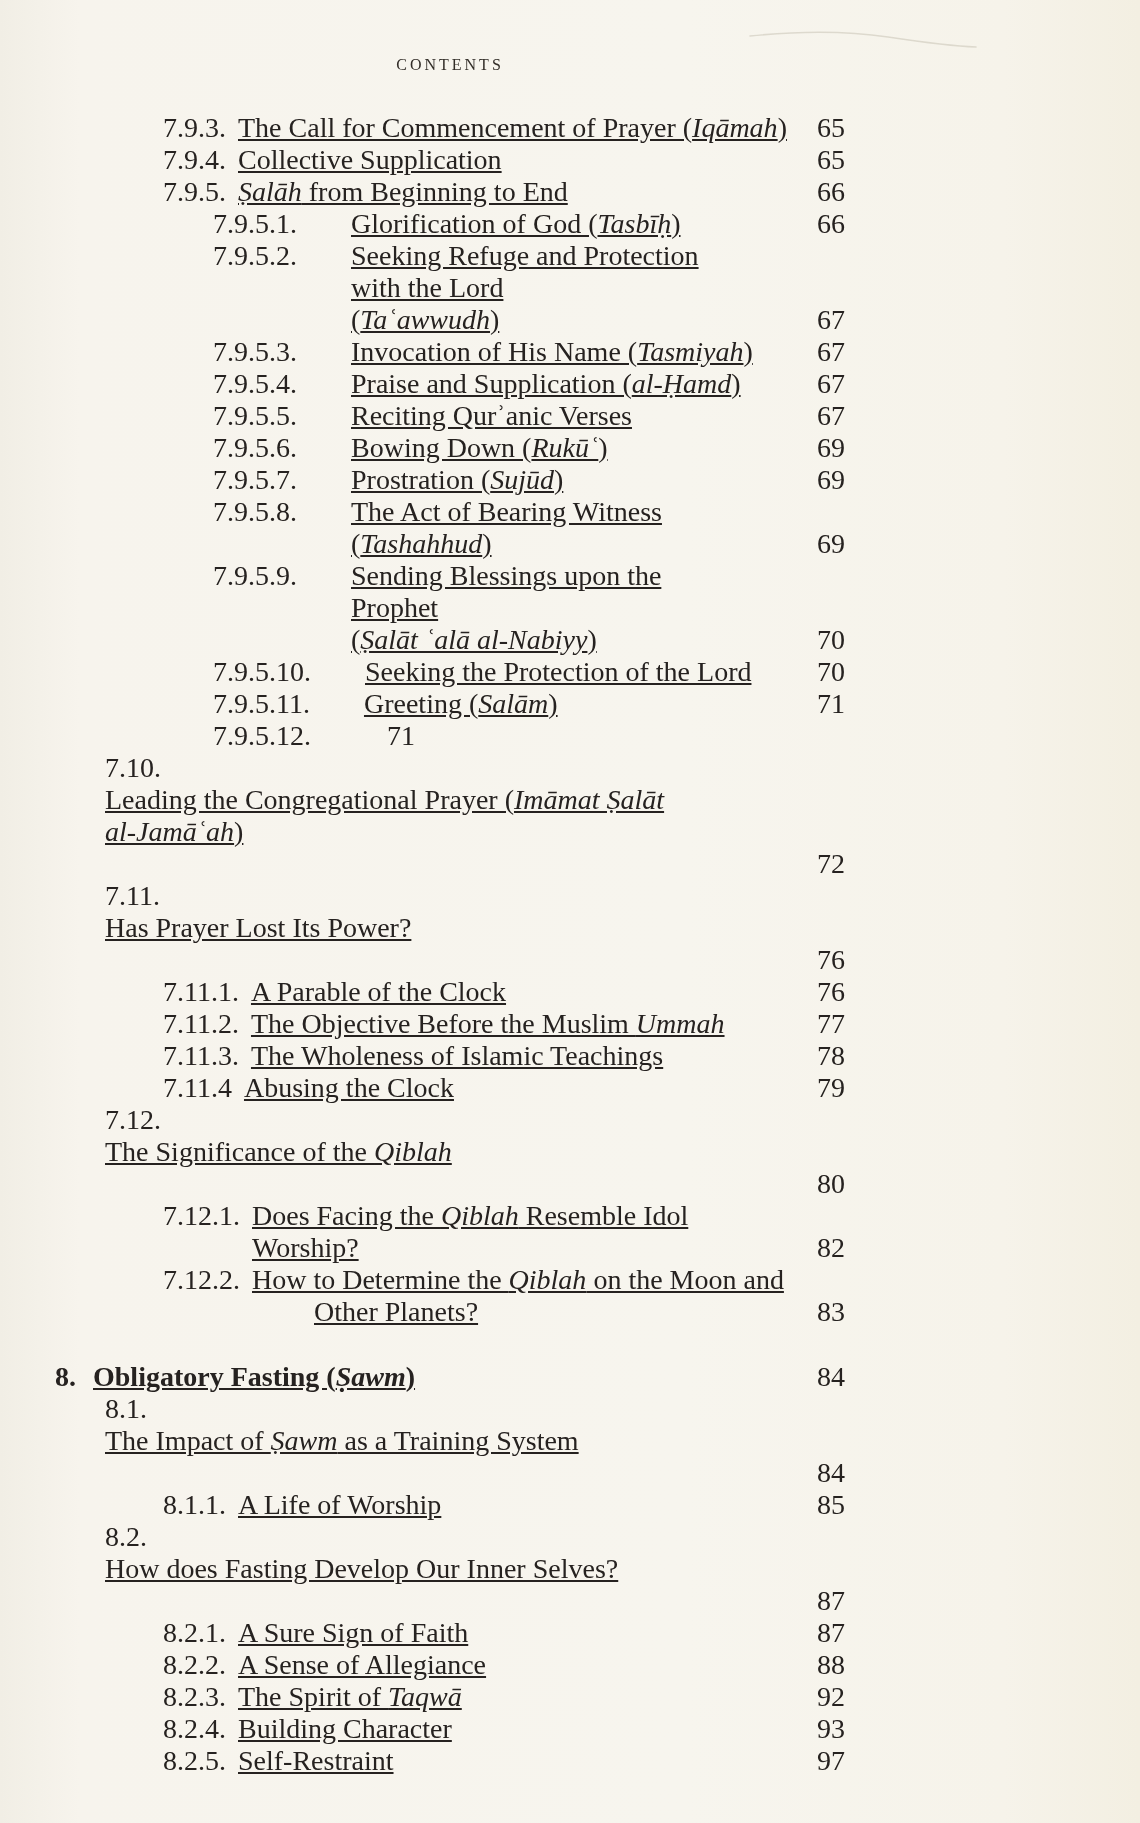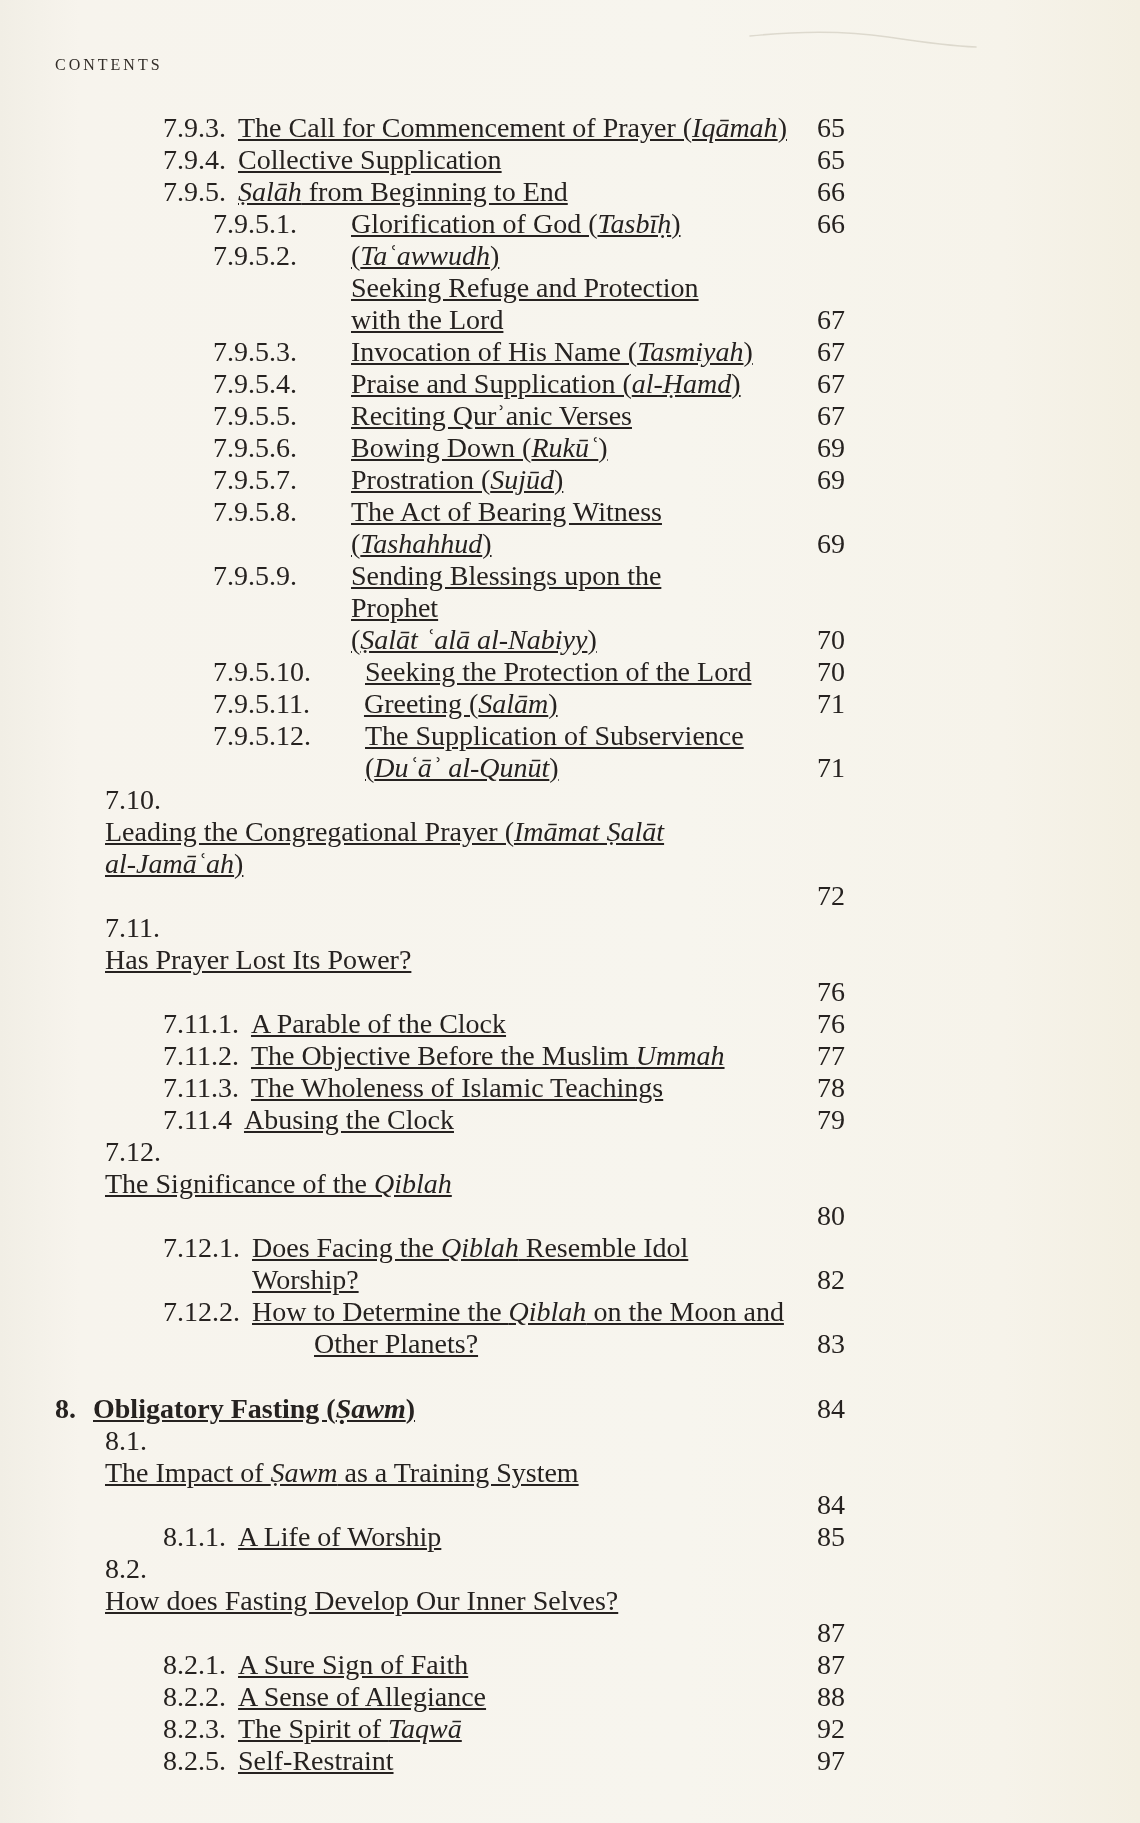--- a/index.html
+++ b/index.html
@@ -11,21 +11,21 @@
     font-family:"Liberation Serif","DejaVu Serif",serif;
     color:#262220;
     overflow:hidden;
     box-sizing:border-box;
     padding-top:56px;
   }
   .scan-artifact{position:absolute;left:748px;top:26px;width:230px;height:26px;opacity:.55;}
   .content{width:790px;margin:0 0 0 55px;}
   .header{
     font-size:16px;font-weight:normal;letter-spacing:3px;
-    text-align:left;margin:0 0 38px 0;color:#322d28;
+    text-align:center;margin:0 0 38px 0;color:#322d28;
   }
   .toc{font-size:28px;line-height:32px;}
   .row{display:flex;}
   .lvl0{padding-left:0;margin-top:33px;}
   .lvl1{padding-left:50px;flex-direction:column;}
   .lvl2{padding-left:108px;}
   .lvl3{padding-left:158px;gap:42px;}
   .num{flex:none;margin-right:12px;align-self:flex-start;white-space:nowrap;}
   .lvl0 .num{min-width:26px;}
   .titles{flex:1;min-width:0;text-decoration:underline;}
@@ -76,22 +76,22 @@
         <div class="row lvl3">
           <span class="num">7.9.5.1.</span>
           <div class="titles">
             <span class="tline"><span>Glorification of God (</span><i>Tasbīḥ</i><span>)</span></span>
           </div>
           <span class="pg">66</span>
         </div>
         <div class="row lvl3">
           <span class="num">7.9.5.2.</span>
           <div class="titles">
+            <span class="tline"><span>Seeking Refuge and Protection with the Lord</span></span>
             <span class="tline"><span>(</span><i>Taʿawwudh</i><span>)</span></span>
-            <span class="tline"><span>Seeking Refuge and Protection with the Lord</span></span>
           </div>
           <span class="pg">67</span>
         </div>
         <div class="row lvl3">
           <span class="num">7.9.5.3.</span>
           <div class="titles">
             <span class="tline"><span>Invocation of His Name (</span><i>Tasmiyah</i><span>)</span></span>
           </div>
           <span class="pg">67</span>
         </div>
@@ -147,24 +147,20 @@
         </div>
         <div class="row lvl3">
           <span class="num">7.9.5.11.</span>
           <div class="titles">
             <span class="tline"><span>Greeting (</span><i>Salām</i><span>)</span></span>
           </div>
           <span class="pg">71</span>
         </div>
         <div class="row lvl3">
           <span class="num">7.9.5.12.</span>
-          <div class="titles">
-            <span class="tline"><span>The Supplication of Subservience</span></span>
-            <span class="tline"><span>(</span><i>Duʿāʾ al-Qunūt</i><span>)</span></span>
-          </div>
           <span class="pg">71</span>
         </div>
         <div class="row lvl1">
           <span class="num">7.10.</span>
           <div class="titles">
             <span class="tline"><span>Leading the Congregational Prayer (</span><i>Imāmat Ṣalāt</i></span>
             <span class="tline"><i>al-Jamāʿah</i><span>)</span></span>
           </div>
           <span class="pg">72</span>
         </div>
@@ -268,20 +264,27 @@
           <span class="pg">88</span>
         </div>
         <div class="row lvl2">
           <span class="num">8.2.3.</span>
           <div class="titles">
             <span class="tline"><span>The Spirit of </span><i>Taqwā</i></span>
           </div>
           <span class="pg">92</span>
         </div>
         <div class="row lvl2">
+          <span class="num">8.2.4.</span>
+          <div class="titles">
+            <span class="tline"><span>Building Character</span></span>
+          </div>
+          <span class="pg">93</span>
+        </div>
+        <div class="row lvl2">
           <span class="num">8.2.5.</span>
           <div class="titles">
             <span class="tline"><span>Self-Restraint</span></span>
           </div>
           <span class="pg">97</span>
         </div>
       </div>
 
     <div class="footer">vii</div>
   </div>

